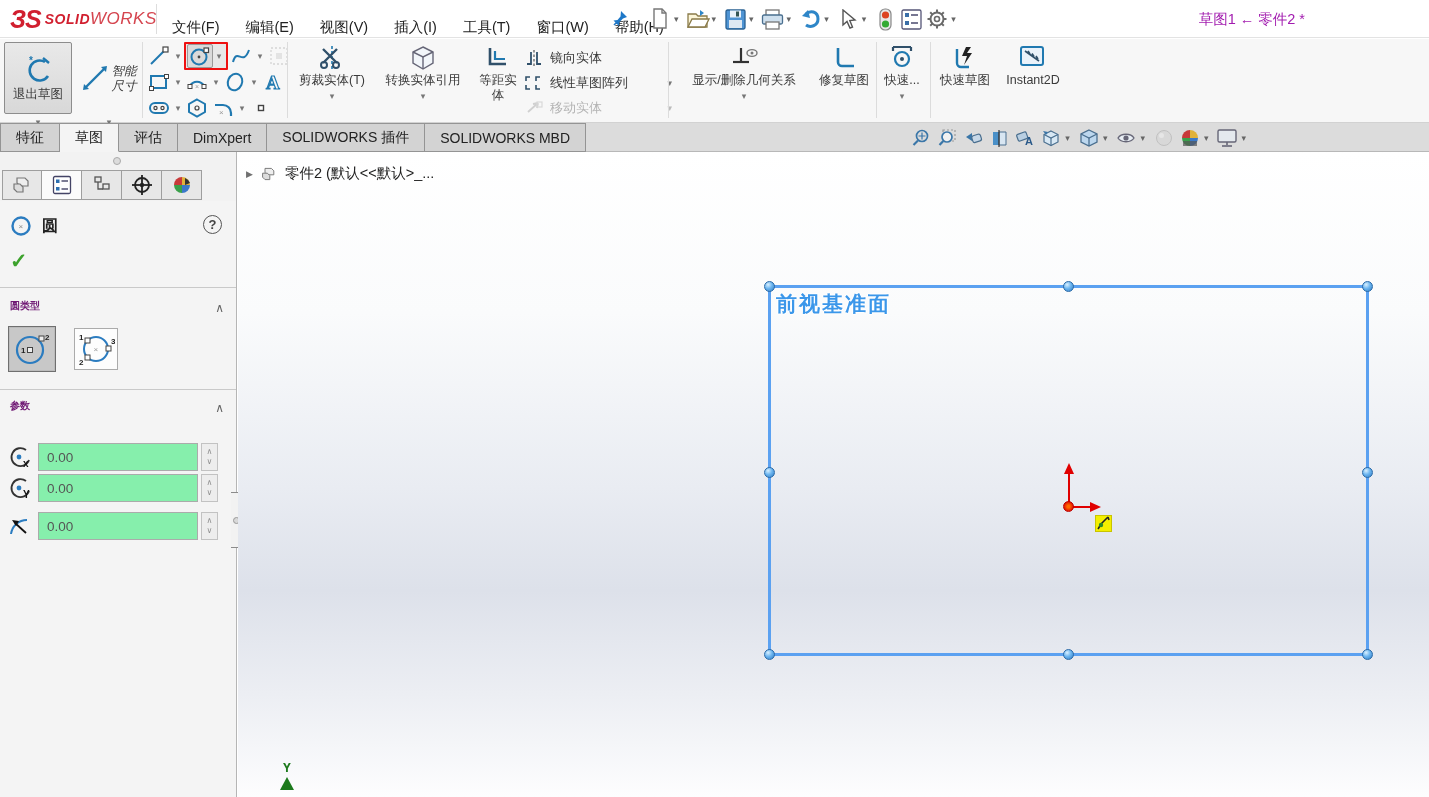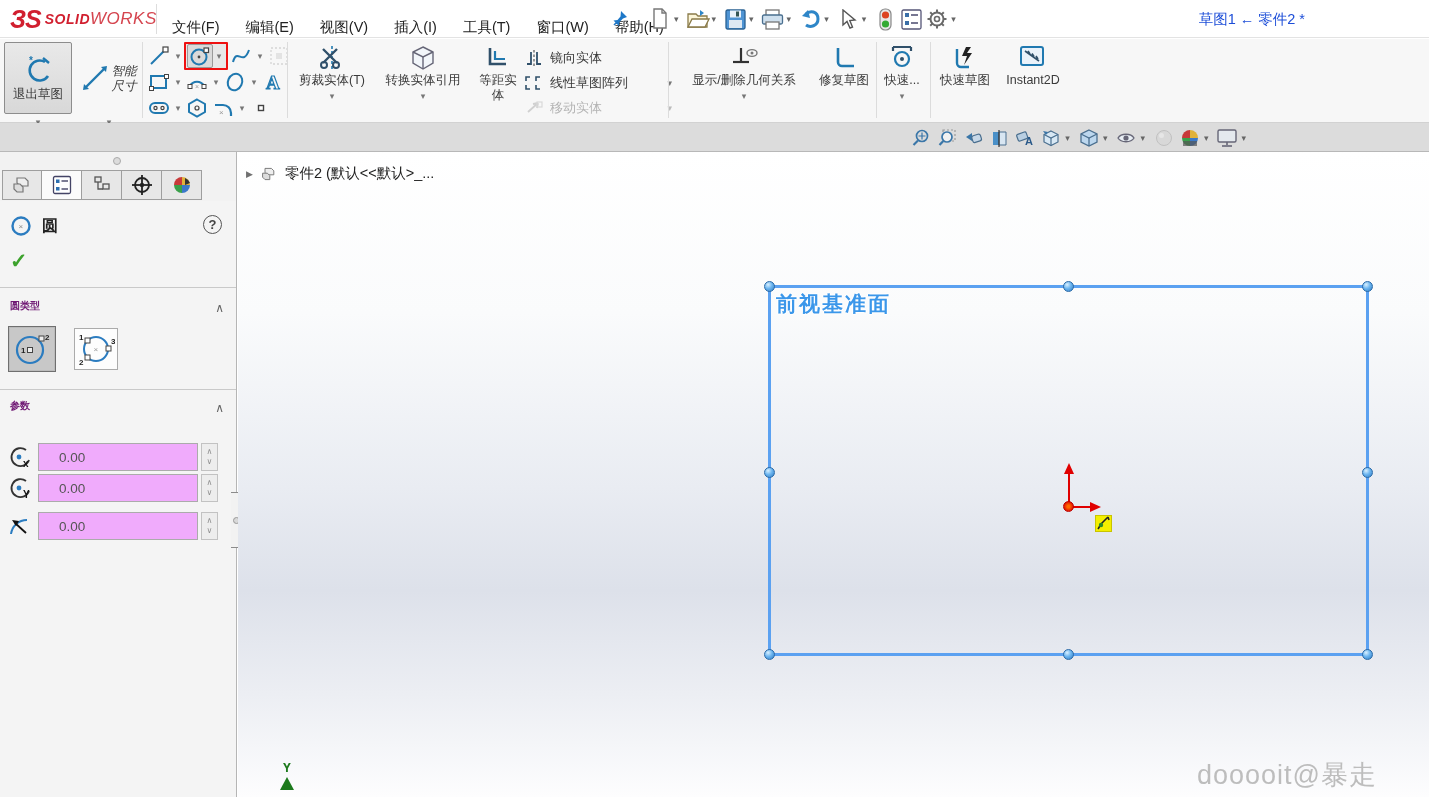--- a/index.html
+++ b/index.html
@@ -13,21 +13,21 @@
   .logo-bold { color:#d11f2f; font-size:14px; font-weight:bold; font-style:italic; letter-spacing:.5px; }
   .logo-light { color:#d5454f; font-size:17px; font-style:italic; letter-spacing:.5px; }
   .logo-sep { position:absolute; left:156px; top:4px; height:30px; width:1px; background:#ddd; }
   .menus { position:absolute; left:172px; top:0; height:38px; display:flex; align-items:center; gap:26px;margin-top:8px; }
   .menu-item { font-size:14.5px; color:#222; cursor:default; }
   .pin { position:absolute; left:610px; top:9px; width:20px; height:20px; }
   .qat { position:absolute; left:648px; top:4px; height:30px; display:flex; align-items:center; }
   .qat-btn { display:flex; align-items:center; margin-right:2px; }
   .qat-icon { width:24px; height:24px; display:flex; align-items:center; justify-content:center; }
   .dd { font-size:9px; color:#666; margin:0 5px 0 2px; }
-  .doc-title { position:absolute; right:124px; top:10px; font-size:14.5px; color:#1d4ed8; }
+  .doc-title { position:absolute; right:124px; top:10px; font-size:14.5px; color:#a21caf; }
 
   
   .ribbon { position:absolute; left:0; top:39px; width:1429px; height:84px; background:#f7f7f7; border-bottom:1px solid #d2d2d2; }
   .rsep { position:absolute; top:3px; height:76px; width:1px; background:#dcdcdc; }
   .bigbtn { position:absolute; display:flex; flex-direction:column; align-items:center; }
   .bigbtn .lbl { font-size:12.5px; color:#3a3a3a; text-align:center; line-height:15px; margin-top:2px; }
   .pressed { background:linear-gradient(#e9e9e9,#d8d8d8); border:1px solid #8d8d8d; border-radius:2px; }
   .flyarrow { font-size:9px; color:#777; margin-top:3px; }
   .toolgrid { position:absolute; left:146px; top:4px; }
   .trow { display:flex; align-items:center; height:26px; }
@@ -66,21 +66,21 @@
   .pm-title { font-size:16px; font-weight:bold; color:#222; }
   .pm-help { position:absolute; right:14px; top:14px; width:19px; height:19px; border:1.5px solid #555; border-radius:50%; font-size:13px; color:#444; display:flex; align-items:center; justify-content:center; font-weight:bold; }
   .pm-check { position:absolute; left:10px; top:48px; color:#3ca22c; font-size:21px; font-weight:bold; }
   .pm-hr { position:absolute; left:0; width:236px; height:1px; background:#c9c9c9; }
   .sec-head { position:absolute; left:10px; font-size:10px; font-weight:bold; color:#701a75; }
   .sec-caret { position:absolute; right:12px; font-size:12px; color:#666; }
   .typebtn { position:absolute; display:flex; align-items:center; justify-content:center; }
   .typebtn.sel { background:#c8c8c8; border:1px solid #6f6f6f; box-shadow:inset 0 0 0 1px #bbb; }
   .typebtn.unsel { background:#fdfdfd; border:1px solid #ababab; }
   .param-row { position:absolute; left:8px; display:flex; align-items:center; }
-  .param-input { width:160px; height:28px; background:#f0abfc; border:1px solid #ababab; font-size:13.5px; color:#555; padding:0 20px; font-family:"Liberation Sans",sans-serif; }
+  .param-input { width:160px; height:28px; background:#86efac; border:1px solid #ababab; font-size:13.5px; color:#555; padding:0 8px; font-family:"Liberation Sans",sans-serif; }
   .spinner { width:17px; height:28px; margin-left:3px; background:#ededed; border:1px solid #c2c2c2; display:flex; flex-direction:column; align-items:center; justify-content:center; line-height:10px; }
   .spinner span { font-size:8px; color:#909090; }
   .collapse-tab { position:absolute; left:231px; top:340px; width:12px; height:56px; background:#f2f2f2; border:1px solid #8b8b8b; border-left:none; border-radius:0 3px 3px 0; }
   .collapse-dot { position:absolute; left:2px; top:24px; width:7px; height:7px; border-radius:50%; background:#d8d8d8; border:1px solid #999; }
 
   
   .viewport { position:absolute; left:238px; top:0; width:1191px; height:645px;
     background:linear-gradient(180deg,#ffffff 0%,#fafbfc 25%,#e9ecf2 52%,#dde1ea 68%,#eceef3 84%,#fdfdfe 100%); overflow:hidden; }
   .tree-row { position:absolute; left:8px; top:12px; display:flex; align-items:center; gap:7px; }
   .tree-expand { font-size:9px; color:#707070; }
@@ -485,20 +485,28 @@
           <svg width="28" height="26" viewBox="0 0 28 26">
             <rect x="2" y="2" width="22" height="18" rx="2" fill="#eaf2fa" stroke="#2079b0" stroke-width="2"></rect>
             <path d="M6 6 l14 10 M9 6 l2 3 M13 8.5 l2 3 M17 11 l2 3" stroke="#30506a" stroke-width="1.6" fill="none"></path>
           </svg>
         </span>
       <span class="lbl">Instant2D</span>
     </div>
   </div>
 
   <div class="tabstrip">
+    <div class="tabs">
+      <span class="tab">特征</span>
+      <span class="tab active">草图</span>
+      <span class="tab">评估</span>
+      <span class="tab">DimXpert</span>
+      <span class="tab">SOLIDWORKS 插件</span>
+      <span class="tab">SOLIDWORKS MBD</span>
+    </div>
     <div class="headsup">
       <span class="hu-btn">
           <span class="hu-icon">
             <svg width="20" height="20" viewBox="0 0 20 20">
               <circle cx="11" cy="8" r="5.5" fill="none" stroke="#3a76a8" stroke-width="1.7"></circle>
               <line x1="7" y1="12.5" x2="2.5" y2="17" stroke="#3a76a8" stroke-width="2.2"></line>
               <path d="M11 4.5 v7 M7.5 8 h7" stroke="#3a76a8" stroke-width="1.2"></path>
             </svg>
           </span>
         </span>
@@ -784,17 +792,16 @@
             <path d="M12 1 L4 9 M2 13 l2.5-4 M12 1 l1 3" stroke="#222" stroke-width="1.6" fill="none"></path>
             <circle cx="5" cy="9" r="2.2" fill="#2a8a2a"></circle>
           </svg>
       </div>
 
       <div class="triad">
         <div class="ylbl">Y</div>
         <div class="arrow"></div>
       </div>
 
-      <div class="watermark">dooooit@暴走</div>
     </div>
   </div>
 
 </div>
 
 </body></html>

